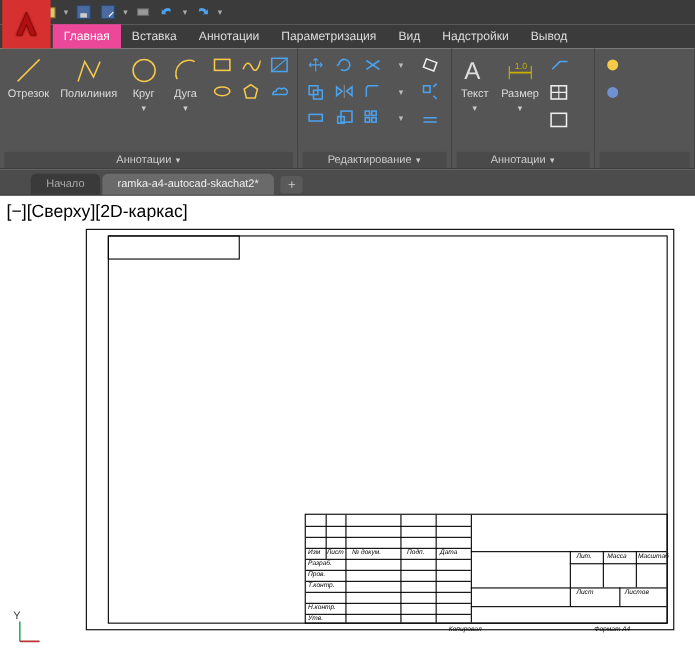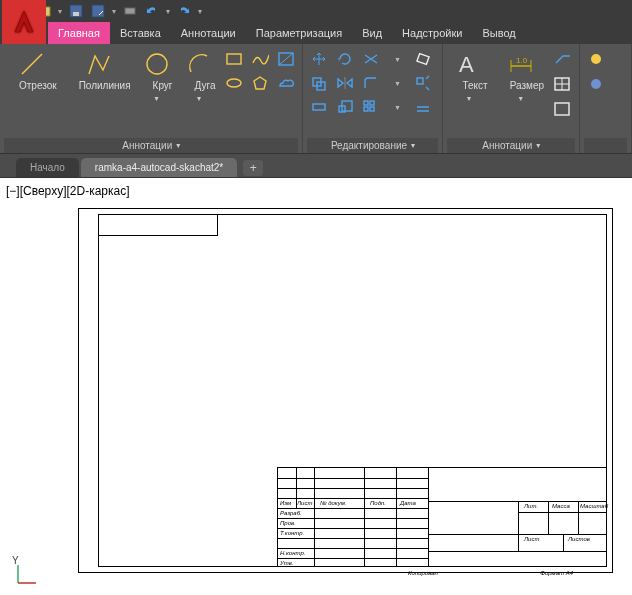--- a/index.html
+++ b/index.html
@@ -19,36 +19,36 @@
   .tab.active { background: #ec4899; color: #fff; }
 
   
   .ribbon { height: 110px; background: #555; border-bottom: 1px solid #333; display: flex; color: #ddd; font-size: 11px; }
   .panel { display: flex; flex-direction: column; border-right: 1px solid #444; padding: 4px 4px 0 4px; }
   .panel-body { flex: 1; display: flex; align-items: flex-start; gap: 4px; }
   .panel-title { text-align: center; font-size: 10px; color: #ccc; padding: 2px 0; background: #4a4a4a; display: flex; align-items: center; justify-content: center; gap: 4px; }
   .panel-title .chev { font-size: 8px; }
   .vbtn { display: flex; flex-direction: column; align-items: center; gap: 2px; padding: 2px 3px; cursor: pointer; }
   .vbtn .glyph { width: 28px; height: 28px; display: flex; align-items: center; justify-content: center; }
-  .vbtn .label { font-size: 10px; white-space: nowrap; margin-left: 12px; }
+  .vbtn .label { font-size: 10px; white-space: nowrap; }
   .vbtn .chev { font-size: 8px; color: #ccc; margin-top: 1px; }
   .btn-grid { display: grid; grid-template-columns: repeat(5, 24px); grid-auto-rows: 22px; gap: 2px; }
   .btn-grid.edit { grid-template-columns: repeat(5, 24px); }
   .mini { width: 24px; height: 22px; display: flex; align-items: center; justify-content: center; cursor: pointer; }
   .mini .chev { font-size: 8px; color: #bbb; }
 
   
-  .doctabs { height: 24px; background: #4c4c4c; display: flex; align-items: flex-end; padding-left: 16px; gap: 2px; border-bottom: 1px solid #333; }
+  .doctabs { height: 24px; background: #4c4c4c; display: flex; align-items: flex-end; padding-left: 28px; gap: 2px; border-bottom: 1px solid #333; }
   .doctab { background: #3a3a3a; color: #aaa; font-size: 10px; padding: 4px 14px; border-radius: 5px 5px 0 0; cursor: pointer; }
   .doctab.active { background: #6a6a6a; color: #eee; }
   .newtab { width: 20px; height: 16px; background: #5a5a5a; border-radius: 3px; display: flex; align-items: center; justify-content: center; color: #ccc; font-size: 12px; cursor: pointer; margin-left: 4px; margin-bottom: 1px; }
 
   
   .draw-area { background: #fff; position: relative; height: 417px; }
-  .viewport-tag { position: absolute; top: 6px; left: 6px; font-size: 12px; font-family: "Arial"; }
+  .viewport-tag { position: absolute; top: 6px; left: 6px; font-size: 16px; font-family: "Arial"; }
   .ucs { position: absolute; left: 12px; bottom: 6px; font-size: 14px; color: #444; }
 
   .sheet-outer { position: absolute; left: 78px; top: 30px; width: 535px; height: 365px; background: #fff; }
   .sheet-outer .margin { position: absolute; border: 1px solid #000; }
   .title-block { position: absolute; border: 1px solid #000; }
   .tb-line { position: absolute; background: #000; }
   .tb-text { position: absolute; font-size: 6px; font-style: italic; color: #000; white-space: nowrap; }
 
   svg { display: block; }
   .clr-yellow { fill: none; stroke: #f7c948; stroke-width: 1.4; }

